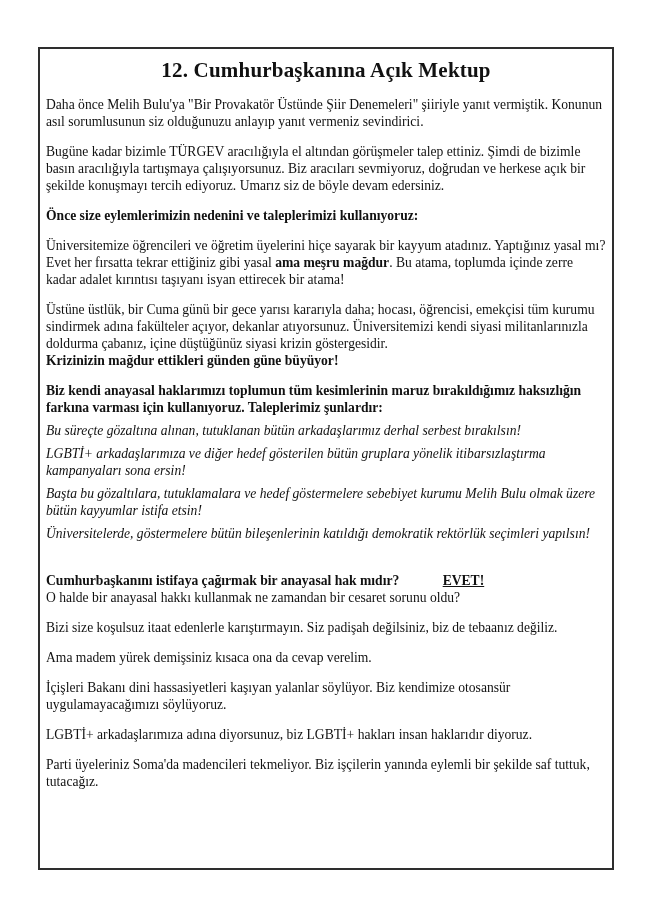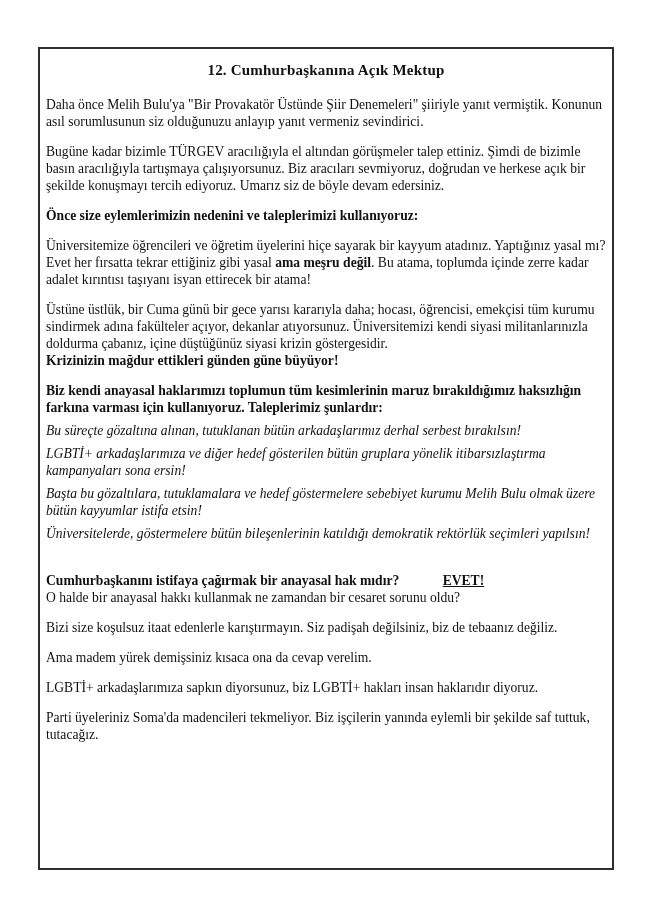--- a/index.html
+++ b/index.html
@@ -25,21 +25,21 @@
     left:38px;top:47px;
     width:576px;height:823px;
     border:2px solid var(--frame);
     background:var(--paper);
     padding:5px 6px 6px 6px;
     overflow:hidden;
   }
   .title{
     text-align:center;
     font-weight:bold;
-    font-size:15px;
+    font-size:21px;
     line-height:26px;
     margin:3px 0 7px 0;
     letter-spacing:0.2px;
   }
   .para{
     font-size:13.6px;
     line-height:17px;
     margin:13px 0 0 0;
     text-align:left;
   }
@@ -51,27 +51,28 @@
 </head>
 <body>
 
 <div class="sheet">
   <div class="frame">
     <h1 class="title">12. Cumhurbaşkanına Açık Mektup</h1>
     <div>
         <p class="para normal"><span>Daha önce Melih Bulu'ya "Bir Provakatör Üstünde Şiir Denemeleri" şiiriyle yanıt vermiştik. Konunun asıl sorumlusunun siz olduğunuzu anlayıp yanıt vermeniz sevindirici.</span></p>
         <p class="para normal"><span>Bugüne kadar bizimle TÜRGEV aracılığıyla el altından görüşmeler talep ettiniz. Şimdi de bizimle basın aracılığıyla tartışmaya çalışıyorsunuz. Biz aracıları sevmiyoruz, doğrudan ve herkese açık bir şekilde konuşmayı tercih ediyoruz. Umarız siz de böyle devam edersiniz.</span></p>
         <p class="para bold"><span>Önce size eylemlerimizin nedenini ve taleplerimizi kullanıyoruz:</span></p>
-        <p class="para normal"><span>Üniversitemize öğrencileri ve öğretim üyelerini hiçe sayarak bir kayyum atadınız. Yaptığınız yasal mı? Evet her fırsatta tekrar ettiğiniz gibi yasal </span><span class="b">ama meşru değil</span><span>. Bu atama, toplumda içinde zerre kadar adalet kırıntısı taşıyanı isyan ettirecek bir atama!</span></p>
+        <p class="para normal"><span>Üniversitemize öğrencileri ve öğretim üyelerini hiçe sayarak bir kayyum atadınız. Yaptığınız yasal mı? Evet her fırsatta tekrar ettiğiniz gibi yasal </span><span class="b">ama meşru mağdur</span><span>. Bu atama, toplumda içinde zerre kadar adalet kırıntısı taşıyanı isyan ettirecek bir atama!</span></p>
         <p class="para normal"><span>Üstüne üstlük, bir Cuma günü bir gece yarısı kararıyla daha; hocası, öğrencisi, emekçisi tüm kurumu sindirmek adına fakülteler açıyor, dekanlar atıyorsunuz. Üniversitemizi kendi siyasi militanlarınızla doldurma çabanız, içine düştüğünüz siyasi krizin göstergesidir.</span><br><span class="b">Krizinizin mağdur ettikleri günden güne büyüyor!</span></p>
         <p class="para bold"><span>Biz kendi anayasal haklarımızı toplumun tüm kesimlerinin maruz bırakıldığımız haksızlığın farkına varması için kullanıyoruz. Taleplerimiz şunlardır:</span></p>
         <p class="para italic"><span>Bu süreçte gözaltına alınan, tutuklanan bütün arkadaşlarımız derhal serbest bırakılsın!</span></p>
         <p class="para italic"><span>LGBTİ+ arkadaşlarımıza ve diğer hedef gösterilen bütün gruplara yönelik itibarsızlaştırma kampanyaları sona ersin!</span></p>
         <p class="para italic"><span>Başta bu gözaltılara, tutuklamalara ve hedef göstermelere sebebiyet kurumu Melih Bulu olmak üzere bütün kayyumlar istifa etsin!</span></p>
         <p class="para italic"><span>Üniversitelerde, göstermelere bütün bileşenlerinin katıldığı demokratik rektörlük seçimleri yapılsın!</span></p>
         <p class="para normal"><br><span class="b">Cumhurbaşkanını istifaya çağırmak bir anayasal hak mıdır? </span><span class="b u">EVET!</span><br><span>O halde bir anayasal hakkı kullanmak ne zamandan bir cesaret sorunu oldu?</span></p>
         <p class="para normal"><span>Bizi size koşulsuz itaat edenlerle karıştırmayın. Siz padişah değilsiniz, biz de tebaanız değiliz.</span></p>
         <p class="para normal"><span>Ama madem yürek demişsiniz kısaca ona da cevap verelim.</span></p>
-        <p class="para normal"><span>LGBTİ+ arkadaşlarımıza sapkın diyorsunuz, biz LGBTİ+ hakları insan haklarıdır diyoruz.</span></p>
+        <p class="para normal"><span>İçişleri Bakanı dini hassasiyetleri kaşıyan yalanlar söylüyor. Biz kendimize otosansür uygulamayacağımızı söylüyoruz.</span></p>
+        <p class="para normal"><span>LGBTİ+ arkadaşlarımıza adına diyorsunuz, biz LGBTİ+ hakları insan haklarıdır diyoruz.</span></p>
         <p class="para normal"><span>Parti üyeleriniz Soma'da madencileri tekmeliyor. Biz işçilerin yanında eylemli bir şekilde saf tuttuk, tutacağız.</span></p>
       </div>
   </div>
 </div>
 
 </body></html>

